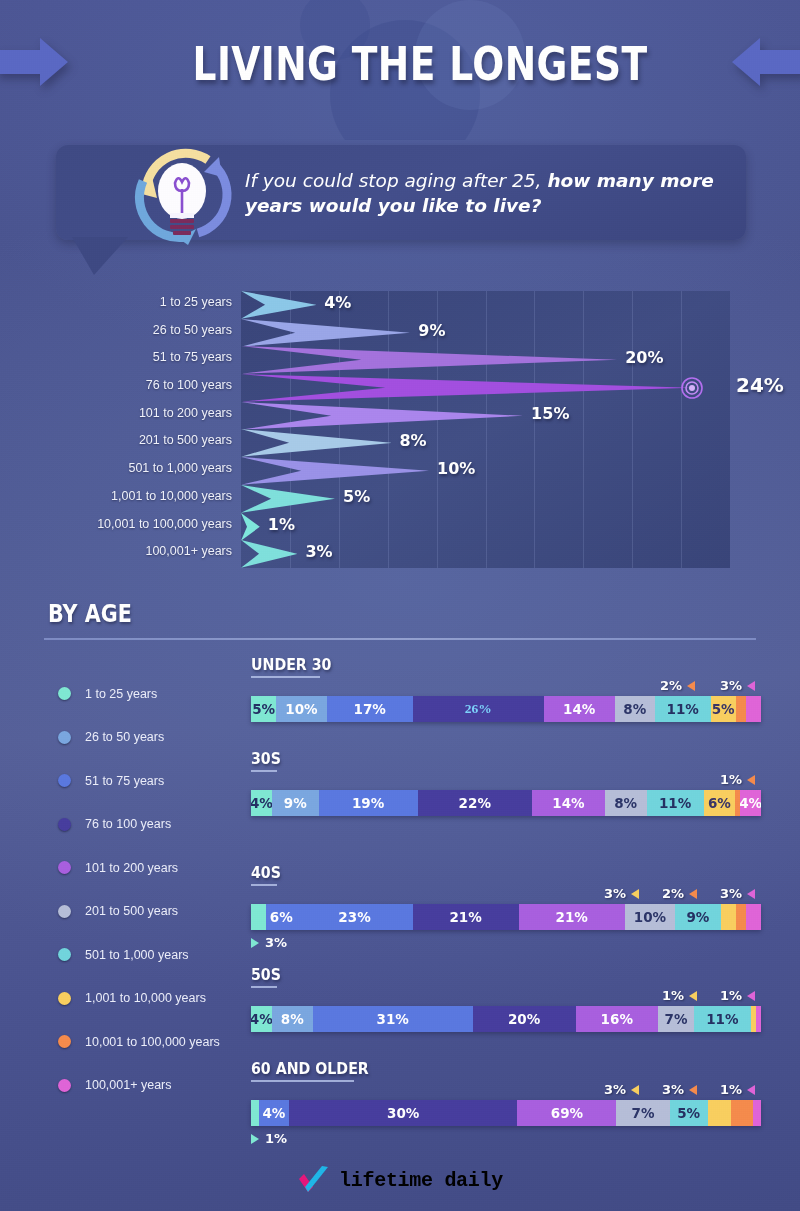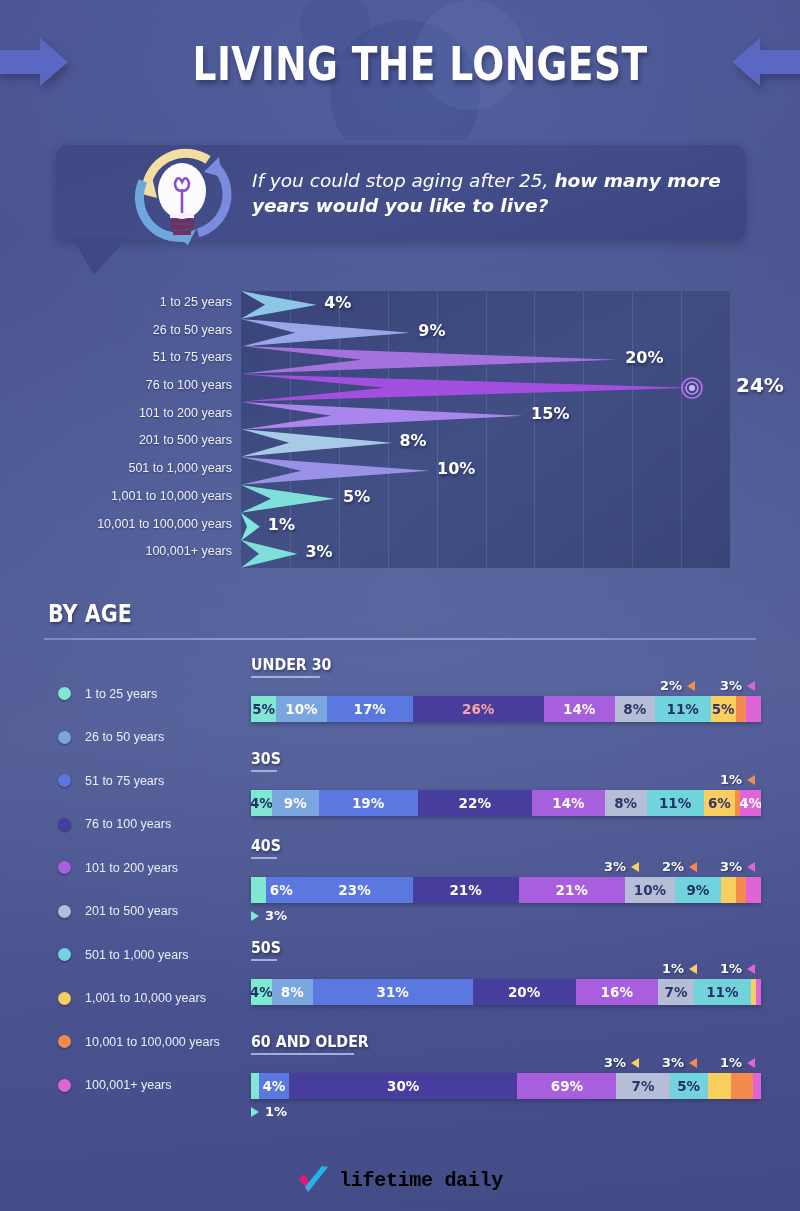--- a/index.html
+++ b/index.html
@@ -60,21 +60,21 @@
     box-shadow: 0 4px 10px rgba(22,26,56,.30);
   }
   .bubble-tail {
     position:absolute; left:72px; top:97px;
     width:0; height:0;
     border-left:22px solid transparent;
     border-right:34px solid transparent;
     border-top:38px solid #3e4983;
   }
   .bubble-text {
-    position:absolute; left:252px; top:28px; width:470px;
+    position:absolute; left:245px; top:28px; width:470px;
     color:#ffffff;
     font-family:"DejaVu Sans", sans-serif;
     font-size:18.5px;
     line-height:25px;
     font-style:italic;
   }
   .bubble-text b { font-weight:bold; font-style:italic; }
   .bulb { position:absolute; left:126px; top:3px; width:118px; height:108px; }
 
   
@@ -361,29 +361,29 @@
           <span class="tri-l" style="color: rgb(245, 139, 76);"></span>
         </div>
         <div class="callout" style="right: 6px;">
           <span>3%</span>
           <span class="tri-l" style="color: rgb(224, 100, 216);"></span>
         </div>
       </div><div class="stack">
         <div class="seg" style="flex: 5 0 0px; background: rgb(127, 232, 211); color: rgb(36, 48, 100);">5%</div>
         <div class="seg" style="flex: 10 0 0px; background: rgb(122, 167, 224); color: rgb(255, 255, 255);">10%</div>
         <div class="seg" style="flex: 17 0 0px; background: rgb(90, 120, 224); color: rgb(255, 255, 255);">17%</div>
-        <div class="seg" style="flex: 26 0 0px; background: rgb(71, 61, 158); color: #fca5a5;">26%</div>
+        <div class="seg" style="flex: 26 0 0px; background: rgb(71, 61, 158); color: #7dd3fc; font-family: Liberation Serif, serif;">26%</div>
         <div class="seg" style="flex: 14 0 0px; background: rgb(169, 95, 223); color: rgb(255, 255, 255);">14%</div>
         <div class="seg" style="flex: 8 0 0px; background: rgb(182, 190, 216); color: rgb(44, 53, 104);">8%</div>
         <div class="seg" style="flex: 11 0 0px; background: rgb(113, 213, 221); color: rgb(37, 48, 98);">11%</div>
         <div class="seg" style="flex: 5 0 0px; background: rgb(249, 207, 95); color: rgb(58, 53, 102);">5%</div>
         <div class="seg" style="flex: 2 0 0px; background: rgb(245, 139, 76); color: rgb(255, 255, 255);"></div>
         <div class="seg" style="flex: 3 0 0px; background: rgb(224, 100, 216); color: rgb(255, 255, 255);"></div>
       </div></div>
-    <div class="grp" style=""><div style="display: inline-block;"><div class="grp-title">30S</div><div class="grp-underline" style="width: 25.8px;"></div></div><div class="callouts">
+    <div class="grp" style="margin-bottom: 27px;"><div style="display: inline-block;"><div class="grp-title">30S</div><div class="grp-underline" style="width: 25.8px;"></div></div><div class="callouts">
         <div class="callout" style="right: 6px;">
           <span>1%</span>
           <span class="tri-l" style="color: rgb(245, 139, 76);"></span>
         </div>
       </div><div class="stack">
         <div class="seg" style="flex: 4 0 0px; background: rgb(127, 232, 211); color: rgb(36, 48, 100);">4%</div>
         <div class="seg" style="flex: 9 0 0px; background: rgb(122, 167, 224); color: rgb(255, 255, 255);">9%</div>
         <div class="seg" style="flex: 19 0 0px; background: rgb(90, 120, 224); color: rgb(255, 255, 255);">19%</div>
         <div class="seg" style="flex: 22 0 0px; background: rgb(71, 61, 158); color: rgb(255, 255, 255);">22%</div>
         <div class="seg" style="flex: 14 0 0px; background: rgb(169, 95, 223); color: rgb(255, 255, 255);">14%</div>

